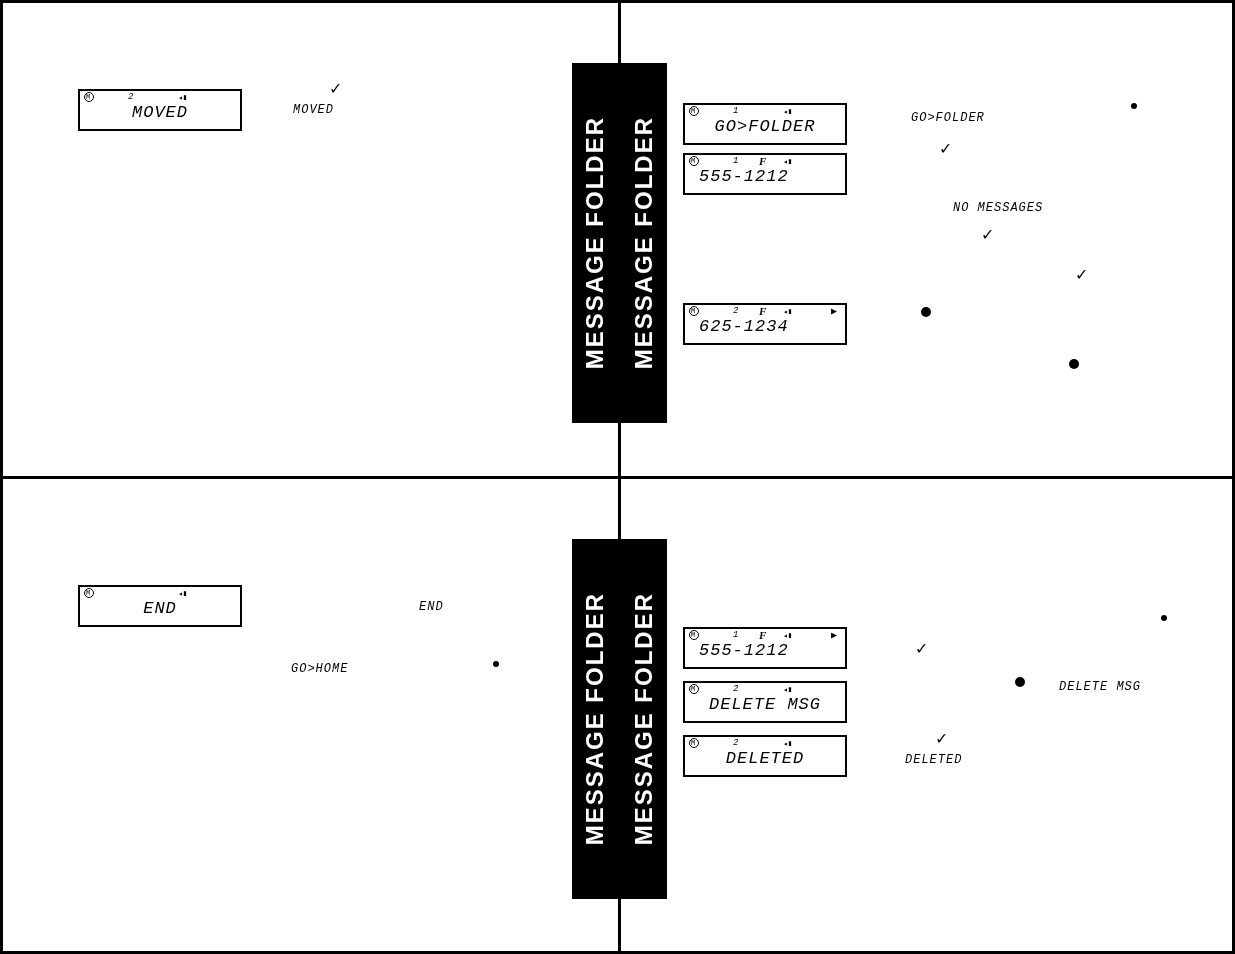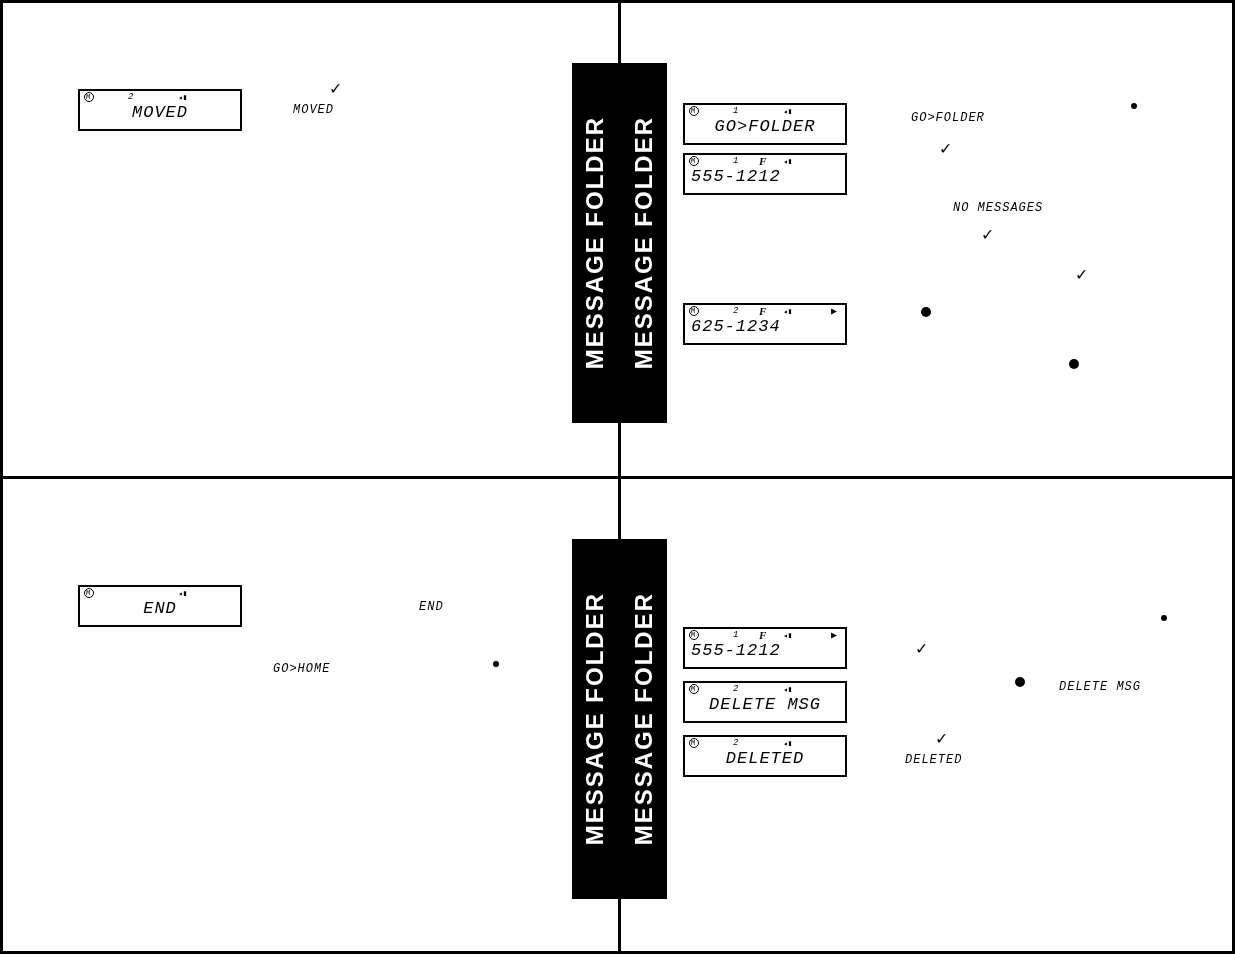--- a/index.html
+++ b/index.html
@@ -94,21 +94,21 @@
   .lcd .main {
     position: absolute;
     left: 0; right: 0; bottom: 2px;
     height: 24px;
     text-align: center;
     font-size: 17px;
     letter-spacing: 1px;
     font-style: italic;
     font-weight: 500;
   }
-  .lcd .main.left { text-align: left; padding-left: 6px; margin-top: 36px; }
+  .lcd .main.left { text-align: left; padding-left: 14px; margin-top: 36px; }
 
   .caption {
     position: absolute;
     font-family: 'Courier New', monospace;
     font-size: 12px;
     font-style: italic;
     letter-spacing: 1px;
     color: #000;
   }
   .check {
@@ -198,21 +198,21 @@
   <div class="quad q3">
     <div class="lcd" style="left:75px; top:106px;">
       <div class="top-row">
         <span class="moto"></span>
         <span class="spk" style="left:94px;">◂▮</span>
       </div>
       <div class="main">END</div>
     </div>
 
     <span class="caption" style="left:416px; top:121px;">END</span>
-    <span class="caption" style="left:270px; top:183px;font-family:Liberation Mono, monospace;">GO&gt;HOME</span>
+    <span class="caption" style="left:288px; top:183px;font-family:Liberation Mono, monospace;">GO&gt;HOME</span>
     <div class="dot sm" style="left:490px; top:182px;"></div>
 
     <div class="tab-left">
       <span class="tab-text">MESSAGE FOLDER</span>
     </div>
   </div>
 
   <div class="quad q4">
     <div class="tab-right">
       <span class="tab-text">MESSAGE FOLDER</span>

